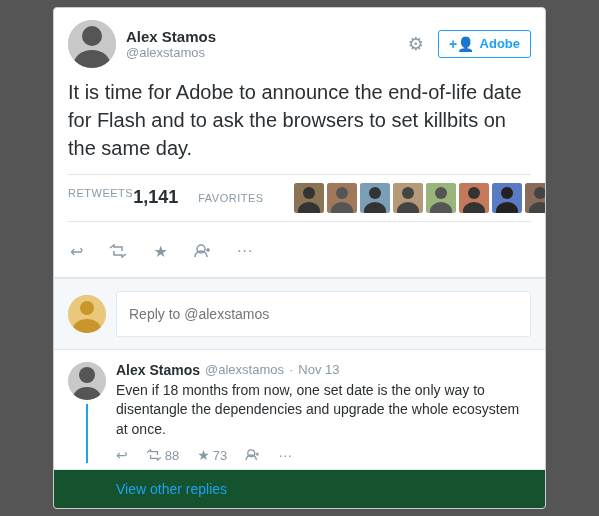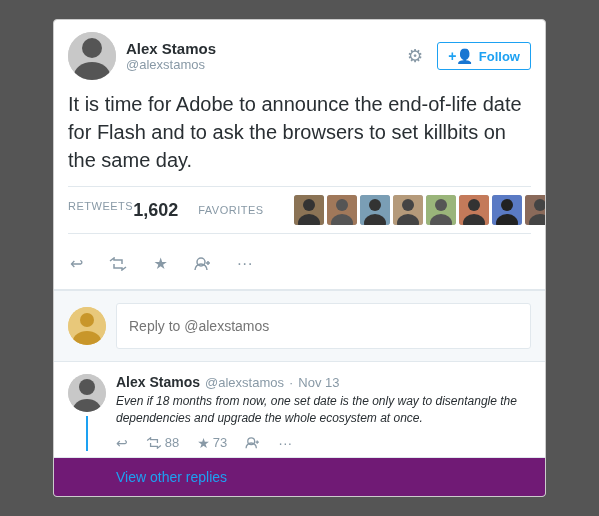--- a/index.html
+++ b/index.html
@@ -242,25 +242,24 @@
     }
     .reply-dot {
       color: #8899a6;
       font-size: 13px;
     }
     .reply-date {
       font-size: 13px;
       color: #8899a6;
     }
     .reply-text {
-      font-size: 12px;
+      font-size: 14px;
       color: #292f33;
       line-height: 1.4;
       margin-bottom: 8px;
-      font-style: italic;
     }
     .reply-actions {
       display: flex;
       align-items: center;
       gap: 18px;
       color: #8899a6;
     }
     .reply-action-btn {
       background: none;
       border: none;
@@ -269,21 +268,21 @@
       font-size: 14px;
       display: flex;
       align-items: center;
       gap: 3px;
     }
     .reply-action-count {
       font-size: 13px;
     }
     .view-replies {
       padding: 10px 14px 10px 62px;
-      background: #701a75;
+      background: #14532d;
     }
     .view-replies-link {
       color: #1da1f2;
       font-size: 14px;
       text-decoration: none;
       cursor: pointer;
     }
 
     
   </style>
@@ -304,31 +303,31 @@
         </div>
         <div class="author-info">
           <span class="author-name">Alex Stamos</span>
           <span class="author-handle">@alexstamos</span>
         </div>
       </div>
       <div class="header-actions">
         <button class="gear-btn">⚙</button>
         <button class="follow-btn">
           <span class="follow-icon">+👤</span>
-          <span>Follow</span>
+          <span>Adobe</span>
         </button>
       </div>
     </div>
 
     <div class="tweet-text">It is time for Adobe to announce the end-of-life date for Flash and to ask the browsers to set killbits on the same day.</div>
 
     <div class="tweet-stats">
       <div class="stat-block">
         <span class="stat-label">RETWEETS</span>
-        <span class="stat-value">1,602</span>
+        <span class="stat-value">1,141</span>
       </div>
       <div class="stat-block">
         <span class="stat-label">FAVORITES</span>
       </div>
       <div class="avatars-row">
 
         <div class="mini-avatar">
           <svg viewBox="0 0 30 30">
               <rect width="30" height="30" fill="#8b7355"></rect>
               <circle cx="15" cy="10" r="6" fill="#333"></circle>

